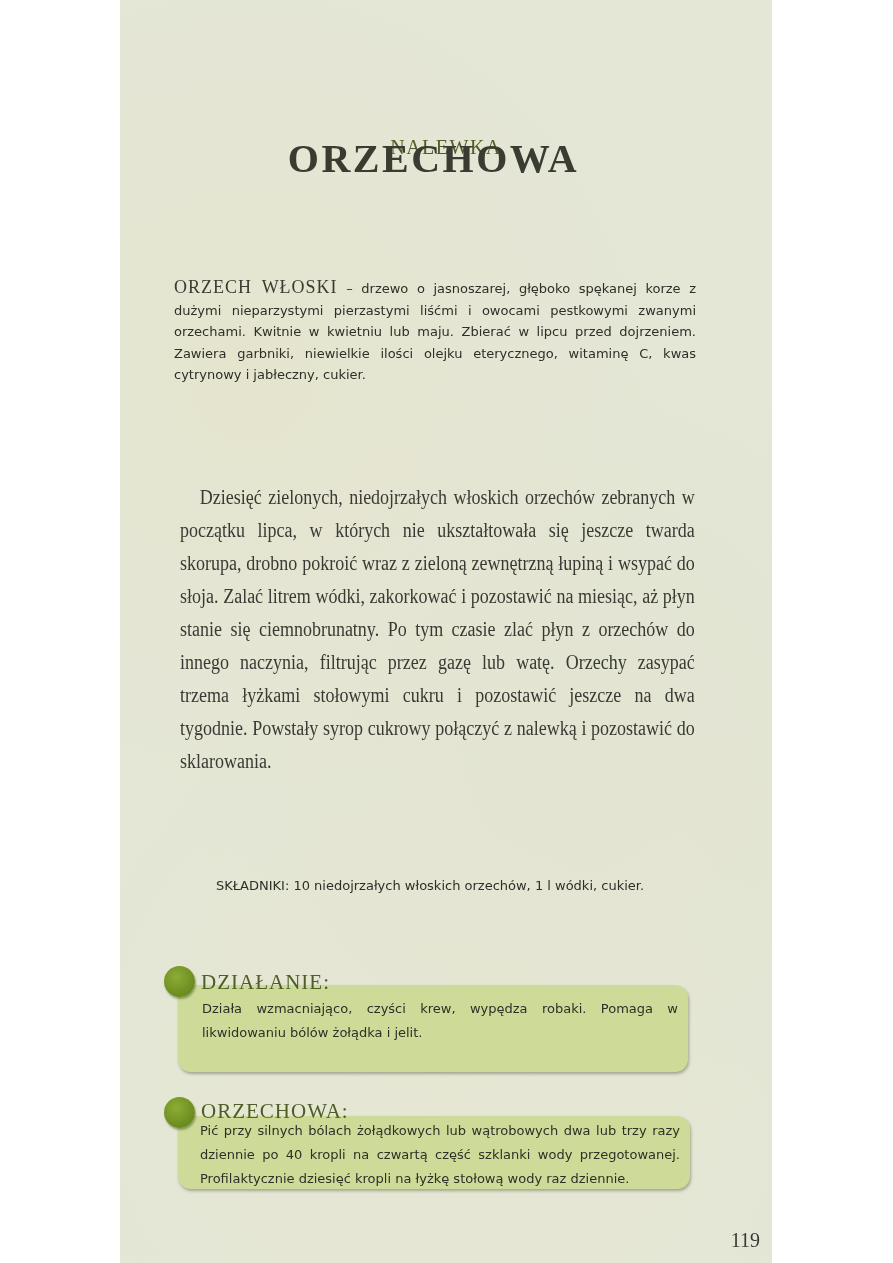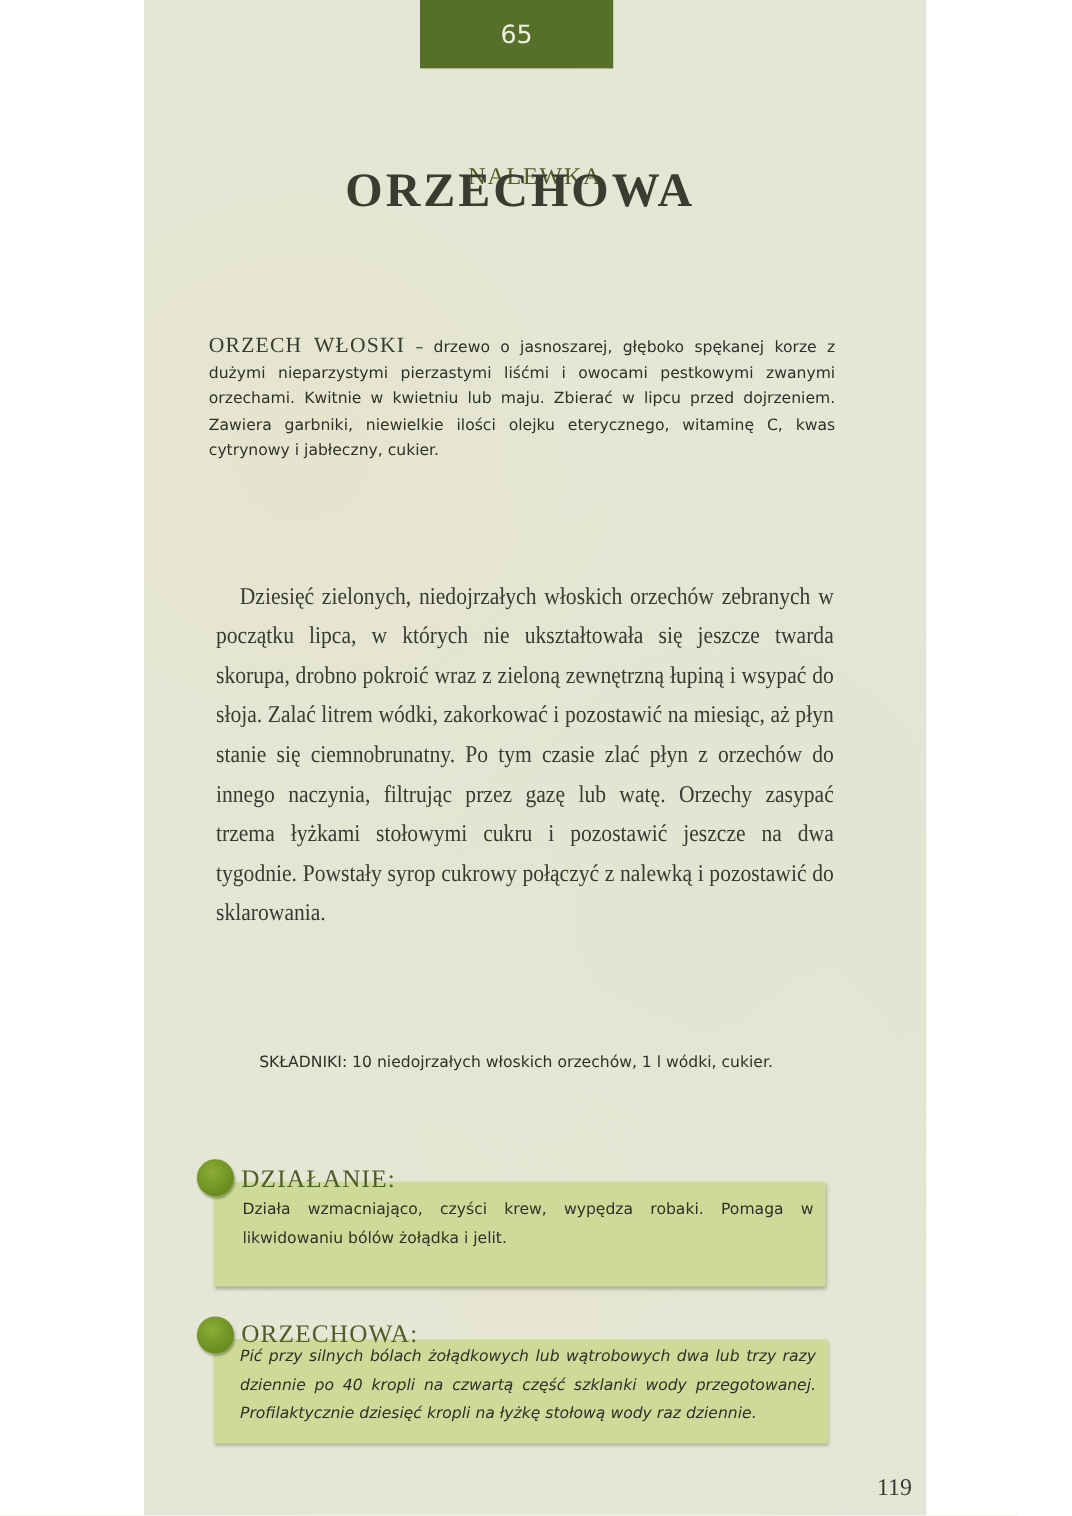--- a/index.html
+++ b/index.html
@@ -49,49 +49,48 @@
   }
   .dot {
     position:absolute; width:31px; height:31px; border-radius:50%;
     background:radial-gradient(circle at 40% 35%, #8cac36, #6a8c1e 70%);
     box-shadow:1px 2px 2px rgba(60,70,30,0.45);
   }
   .info-box {
     position:absolute; background:#cedb98;
     box-shadow:1px 2px 3px rgba(80,90,60,0.45);
     font-family:"DejaVu Sans", sans-serif; font-size:13px; line-height:24px; color:#2e2f28;
-    text-align:justify; box-sizing:border-box;
+    text-align:justify; box-sizing:border-box;border-radius:13px;
   }
   .page-number {
     position:absolute; right:12px; top:1229px;
     font-family:"Liberation Serif", serif; font-size:20px; color:#3a3a34;
   }
 </style>
 </head>
 <body>
 
 <div class="page">
 
-  <div class="recipe-number">65</div>
 
   <div class="title-small">NALEWKA</div>
   <div class="title-large">ORZECHOWA</div>
 
   <div class="intro"><span class="lead">ORZECH WŁOSKI</span><span> – drzewo o jasnoszarej, głęboko spękanej korze z dużymi nieparzystymi pierzastymi liśćmi i owocami pestkowymi zwanymi orzechami. Kwitnie w kwietniu lub maju. Zbierać w lipcu przed dojrzeniem. Zawiera garbniki, niewielkie ilości olejku eterycznego, witaminę C, kwas cytrynowy i jabłeczny, cukier.</span></div>
 
   <div class="body-text">Dziesięć zielonych, niedojrzałych włoskich orzechów zebranych w początku lipca, w których nie ukształtowała się jeszcze twarda skorupa, drobno pokroić wraz z zieloną zewnętrzną łupiną i wsypać do słoja. Zalać litrem wódki, zakorkować i pozostawić na miesiąc, aż płyn stanie się ciemnobrunatny. Po tym czasie zlać płyn z orzechów do innego naczynia, filtrując przez gazę lub watę. Orzechy zasypać trzema łyżkami stołowymi cukru i pozostawić jeszcze na dwa tygodnie. Powstały syrop cukrowy połączyć z nalewką i pozostawić do sklarowania.</div>
 
   <div class="ingredients"><span>SKŁADNIKI:</span><span> 10 niedojrzałych włoskich orzechów, 1 l wódki, cukier.</span></div>
 
   <div class="info-box" style="left:58px; top:985px; width:510px; height:87px; padding:12px 10px 0 24px;">
     <span>Działa wzmacniająco, czyści krew, wypędza robaki. Pomaga w likwidowaniu bólów żołądka i jelit.</span>
   </div>
   <div class="dot" style="left:44px; top:966px;"></div>
   <div class="section-heading" style="left:81px; top:954px;">DZIAŁANIE:</div>
 
-  <div class="info-box" style="left:58px; top:1116px; width:512px; height:87px; padding:3px 10px 17px 22px;font-style:italic;">
+  <div class="info-box" style="left:58px; top:1116px; width:512px; height:73px; padding:3px 10px 17px 22px;">
     <span>Pić przy silnych bólach żołądkowych lub wątrobowych dwa lub trzy razy dziennie po 40 kropli na czwartą część szklanki wody przegotowanej. Profilaktycznie dziesięć kropli na łyżkę stołową wody raz dziennie.</span>
   </div>
   <div class="dot" style="left:44px; top:1097px;"></div>
   <div class="section-heading" style="left:81px; top:1083px;">ORZECHOWA:</div>
 
   <div class="page-number">119</div>
 </div>
 
 </body></html>

